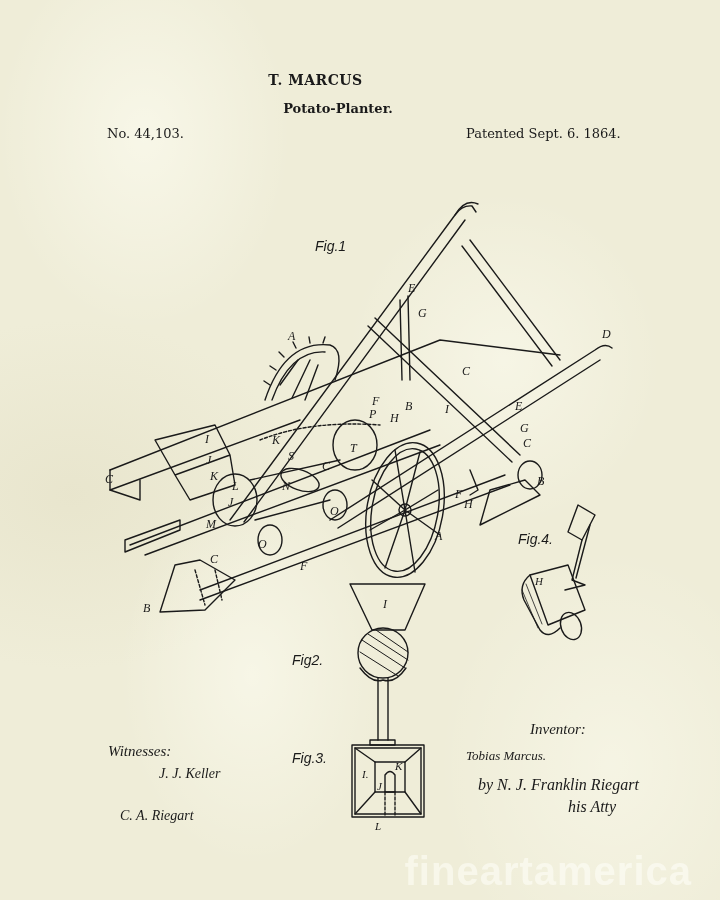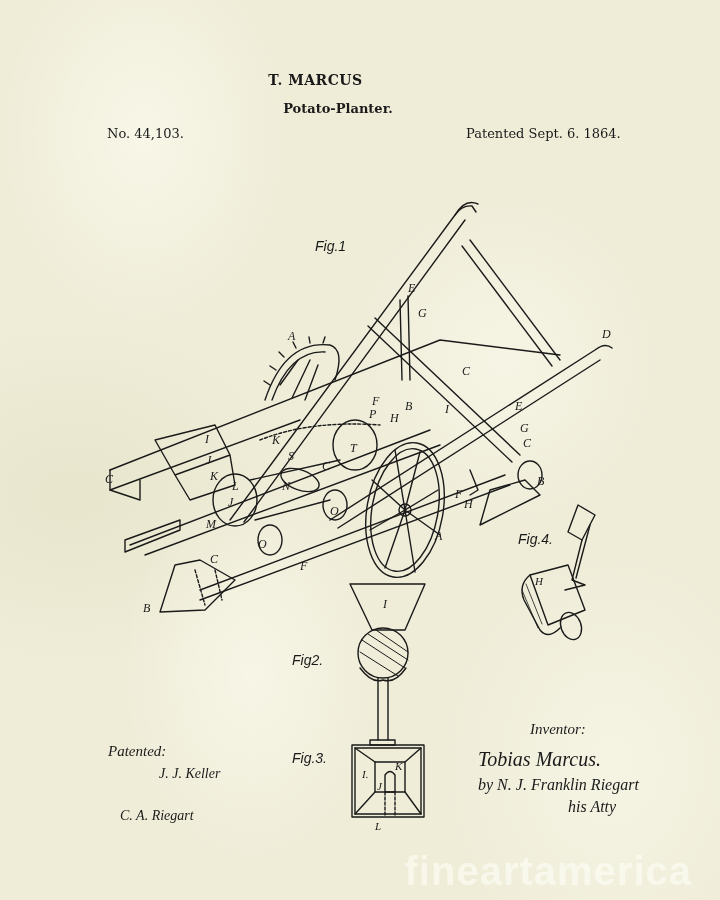--- a/index.html
+++ b/index.html
@@ -154,22 +154,22 @@
     <path d="M522 590 L538 628 M526 584 L542 624" stroke-width="0.8"></path>
   </g>
   <text x="535" y="585" font-family="Liberation Serif, serif" font-style="italic" font-size="11" fill="#1a1a1a" stroke="none">H</text>
 </svg>
 
 <div class="abs figlabel" style="top:238px; left:315px;">Fig.1</div>
 <div class="abs figlabel" style="top:628px; left:292px;margin-top:24px;">Fig2.</div>
 <div class="abs figlabel" style="top:750px; left:292px;">Fig.3.</div>
 <div class="abs figlabel" style="top:531px; left:518px;">Fig.4.</div>
 
-<div class="abs sig" style="top:743px; left:108px; font-size:15px;">Patented:</div>
+<div class="abs sig" style="top:743px; left:108px; font-size:15px;">Witnesses:</div>
 <div class="abs sig" style="top:766px; left:118px;margin-left:41px;">J. J. Keller</div>
 <div class="abs sig" style="top:788px; left:120px;margin-top:20px;">C. A. Riegart</div>
 
 <div class="abs sig" style="top:721px; left:530px; font-size:15px;">Inventor:</div>
-<div class="abs sig" style="top:748px; left:478px; font-size:20px;">Tobias Marcus.</div>
+<div class="abs sig" style="top:748px; left:466px; font-size:13px;">Tobias Marcus.</div>
 <div class="abs sig" style="top:776px; left:478px; font-size:16px;">by N. J. Franklin Riegart</div>
 <div class="abs sig" style="top:798px; left:568px; font-size:16px;">his Atty</div>
 
 <div class="abs watermark">fineartamerica</div>
 
 </body></html>

